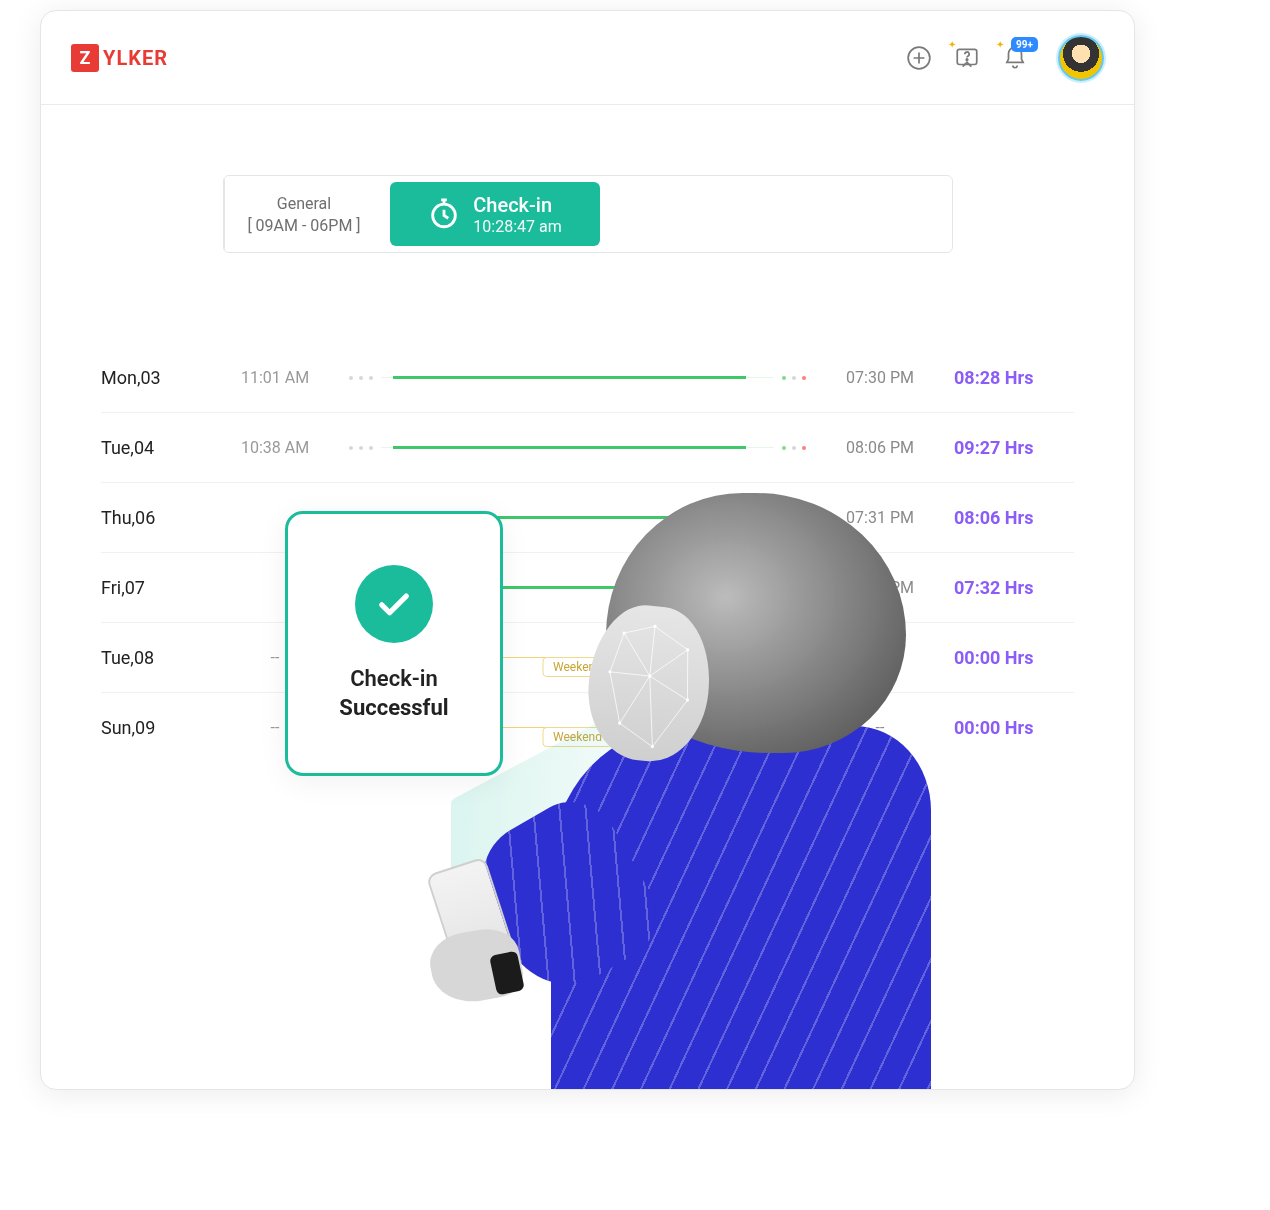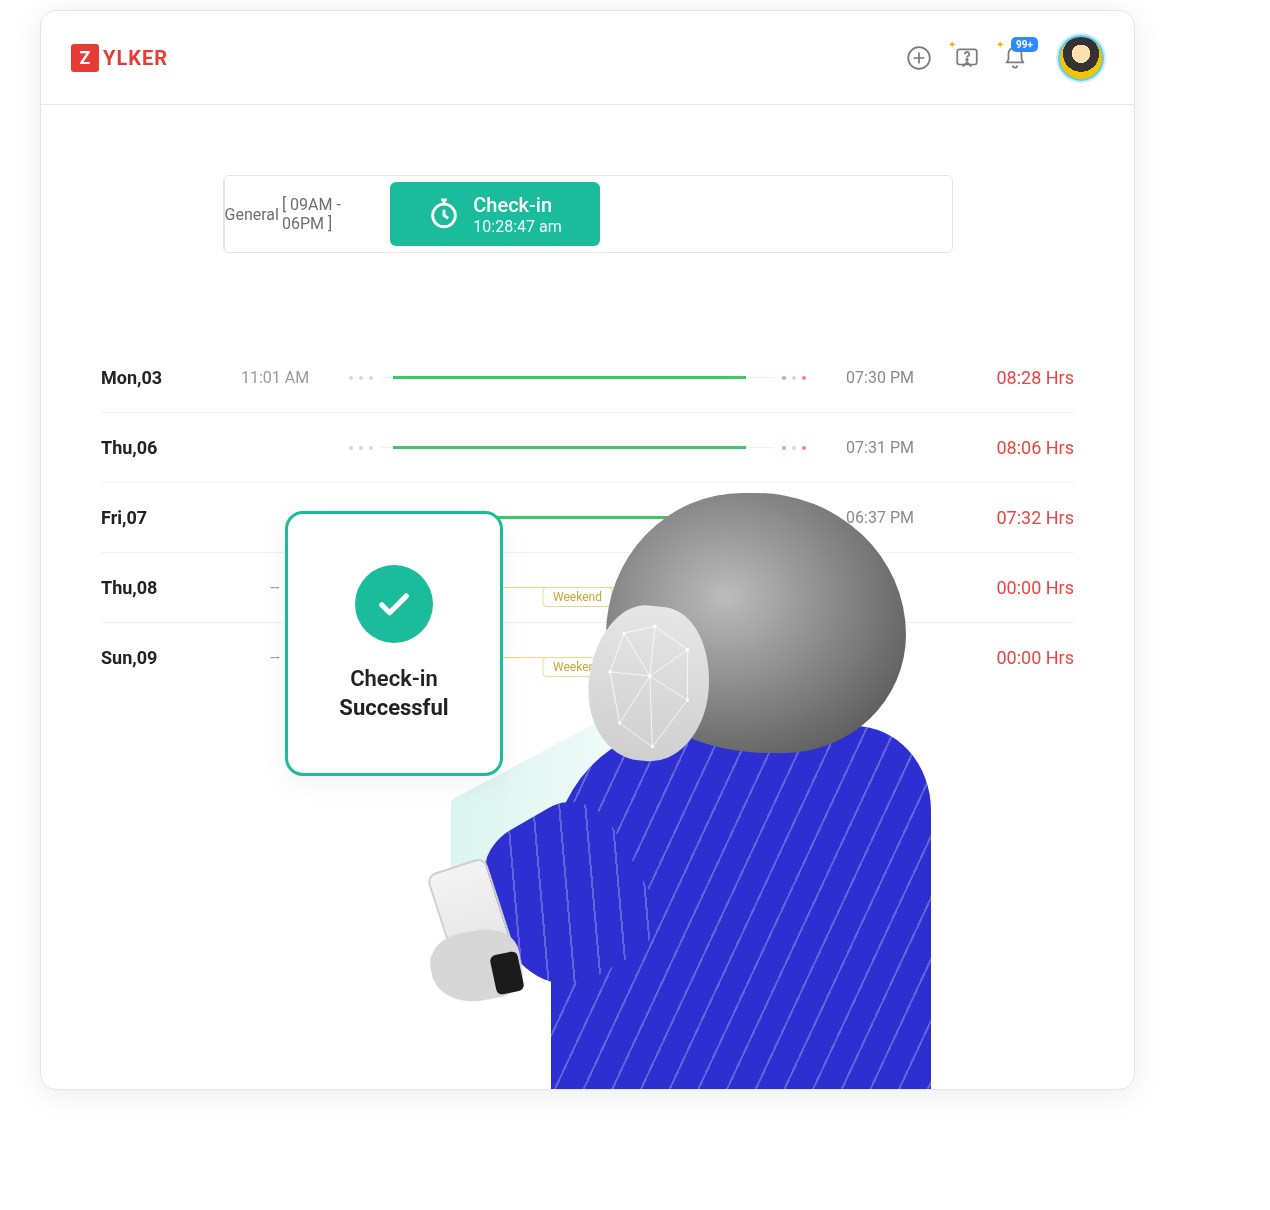--- a/index.html
+++ b/index.html
@@ -70,21 +70,21 @@
     .notes-input {
       flex: 1;
       display: flex; align-items: center;
       padding: 0 24px;
       color: #a2a2a2;
       font-size: 18px;
     }
     .shift-info {
       width: 160px;
       border-left: 1px solid #e5e5e5;
-      display: flex; flex-direction: row; align-items: center; justify-content: center;
+      display: flex; flex-direction: column; align-items: center; justify-content: center;
       color: #6f6f6f;
       font-size: 16px;
       gap: 3px;
     }
     .checkin-btn {
       width: 210px;
       background: #1BBC9B;
       color: #fff;
       display: flex; align-items:center; justify-content: center;
       gap: 12px;
@@ -100,24 +100,24 @@
     .rows { margin-top: 90px; }
     .row {
       display: grid;
       grid-template-columns: 100px 100px 1fr 100px 120px;
       align-items: center;
       gap: 24px;
       padding: 24px 0;
       border-bottom: 1px solid #f1f1f1;
     }
     .row:last-child { border-bottom: none; }
-    .day { font-size: 18px; font-weight: 700; color: #222; }
+    .day { font-size: 18px; font-weight: 400; color: #222; }
     .in-time { font-size: 16px; color: #9a9a9a; text-align: center; }
     .out-time { font-size: 16px; color: #8a8a8a; text-align: center; }
-    .dur { font-size: 18px; font-weight: 400; color: #ef4444; text-align: right; white-space: nowrap; }
+    .dur { font-size: 18px; font-weight: 700; color: #8b5cf6; text-align: left; white-space: nowrap; }
     .timeline { display: flex; align-items: center; gap: 8px; position: relative; height: 20px; }
     .timeline .lead-dots { display:flex; gap:6px; align-items:center; }
     .dot-sm { width:4px; height:4px; border-radius:50%; background:#d7d7d7; }
     .dot-sm.green { background:#86d98a; }
     .dot-sm.red { background:#ff7f7a; }
     .bar { flex:1; height:1.5px; background:#e6f7e8; position:relative; }
     .bar.yellow { background:#f2d37a; }
     .bar-seg { position:absolute; top:-0.5px; height:2.5px; }
     .bar-seg.g { background:#3fc76a; }
     .trail-dots { display:flex; gap:6px; align-items:center; }
@@ -300,20 +300,41 @@
       <span class="trail-dots">
               <span class="dot-sm green"></span>
               <span class="dot-sm"></span>
               <span class="dot-sm red"></span>
             </span>
           </div>
           <div class="out-time">07:30 PM</div>
           <div class="dur">08:28 Hrs</div>
         </div>
         <div class="row">
+          <div class="day">Tue,04</div>
+          <div class="in-time">10:38 AM</div>
+          <div class="timeline">
+      <span class="lead-dots">
+              <span class="dot-sm"></span>
+              <span class="dot-sm"></span>
+              <span class="dot-sm"></span>
+            </span>
+      <span class="bar">
+        <span class="bar-seg g" style="left:3%; width:90%"></span>
+      </span>
+      <span class="trail-dots">
+              <span class="dot-sm green"></span>
+              <span class="dot-sm"></span>
+              <span class="dot-sm red"></span>
+            </span>
+          </div>
+          <div class="out-time">08:06 PM</div>
+          <div class="dur">09:27 Hrs</div>
+        </div>
+        <div class="row">
           <div class="day">Thu,06</div>
           <div class="in-time"></div>
           <div class="timeline">
       <span class="lead-dots">
               <span class="dot-sm"></span>
               <span class="dot-sm"></span>
               <span class="dot-sm"></span>
             </span>
       <span class="bar">
         <span class="bar-seg g" style="left:3%; width:90%"></span>
@@ -342,21 +363,21 @@
       <span class="trail-dots">
               <span class="dot-sm green"></span>
               <span class="dot-sm"></span>
               <span class="dot-sm red"></span>
             </span>
           </div>
           <div class="out-time">06:37 PM</div>
           <div class="dur">07:32 Hrs</div>
         </div>
         <div class="row">
-          <div class="day">Thu,08</div>
+          <div class="day">Tue,08</div>
           <div class="in-time">--</div>
           <div class="timeline">
       <span class="lead-dots">
               <span class="dot-sm"></span>
               <span class="dot-sm"></span>
               <span class="dot-sm"></span>
             </span>
       <span class="bar yellow">
         <span class="weekend-pill">Weekend</span>
       </span>

